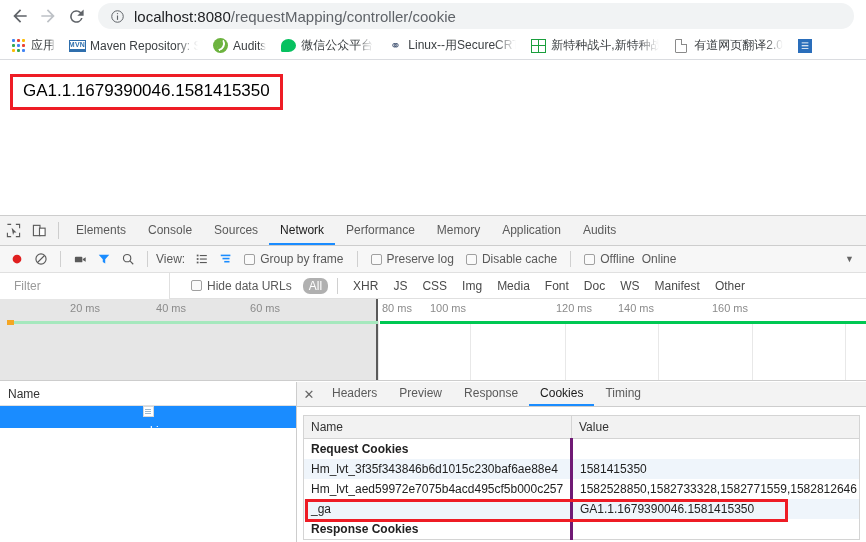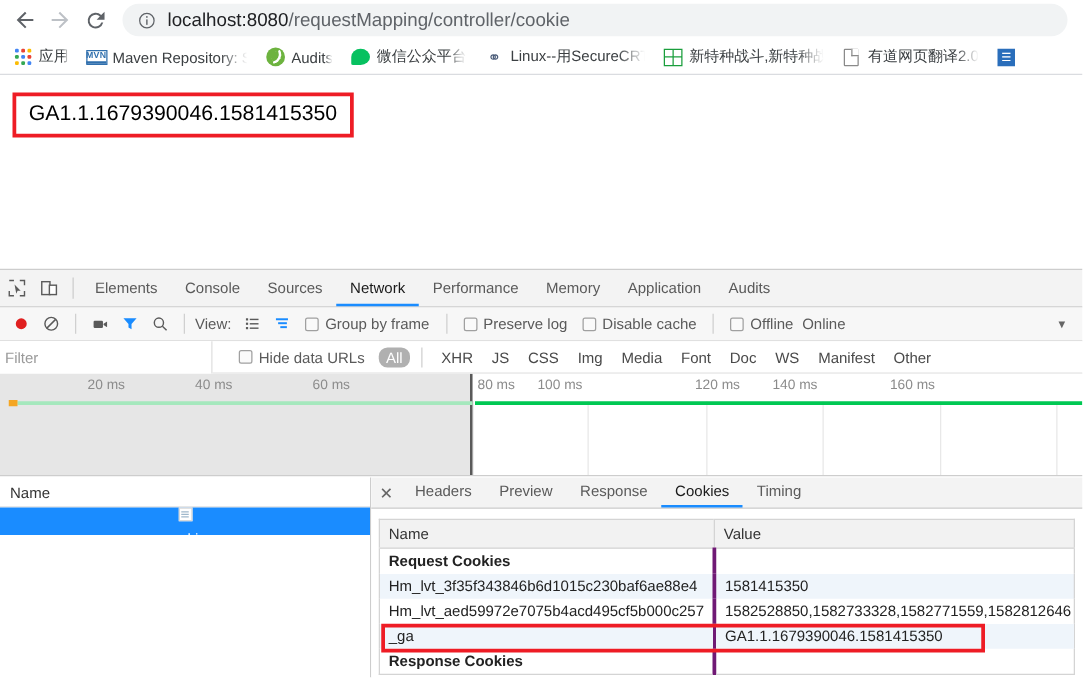--- a/index.html
+++ b/index.html
@@ -101,21 +101,21 @@
   .tb-btn { width: 22px; height:22px; display:flex; align-items:center; justify-content:center; }
   .vbar { width:1px; height:16px; background:#d0d0d0; margin: 0 6px; }
   .tb-label { font-size: 12px; color:#5a5a5a; margin-right: 4px; }
   .chk { display:flex; align-items:center; gap:5px; font-size:12px; color:#5a5a5a; padding: 0 5px; }
   .chk .box { width:11px; height:11px; border:1px solid #a0a0a0; background:#fafafa; border-radius:2px; }
   .caret { font-size: 9px; color:#666; padding: 0 6px; }
 
   .dt-filterbar { height: 26px; display:flex; align-items:center;
     border-bottom: 1px solid #e0e0e0; background:#fff; }
   .filter-input { width: 170px; height: 26px; border:none; outline:none;
-    border-right: 1px solid #e0e0e0; padding: 0 4px; font-size:12px; color:#333;
+    border-right: 1px solid #e0e0e0; padding: 0 14px; font-size:12px; color:#333;
     font-family:"Liberation Sans",sans-serif; background:#fff; }
   .filter-input::placeholder { color:#9a9a9a; }
   .ftype { padding: 1px 6px; font-size:12px; color:#4a4a4a; border-radius:7px; }
   .ftype.active { background:#b0b0b0; color:#fff; }
 
   .dt-timeline { position: relative; height: 82px; border-bottom: 1px solid #cdcdcd;
     background:#fff; overflow:hidden; }
   .tl-ruler { position:absolute; left:0; top:0; width:100%; height:22px;text-decoration:underline; }
   .tl-tick { position:absolute; top:3px; font-size:11px; color:#8b8b8b;
     transform: translateX(-100%); padding-right:4px; }

